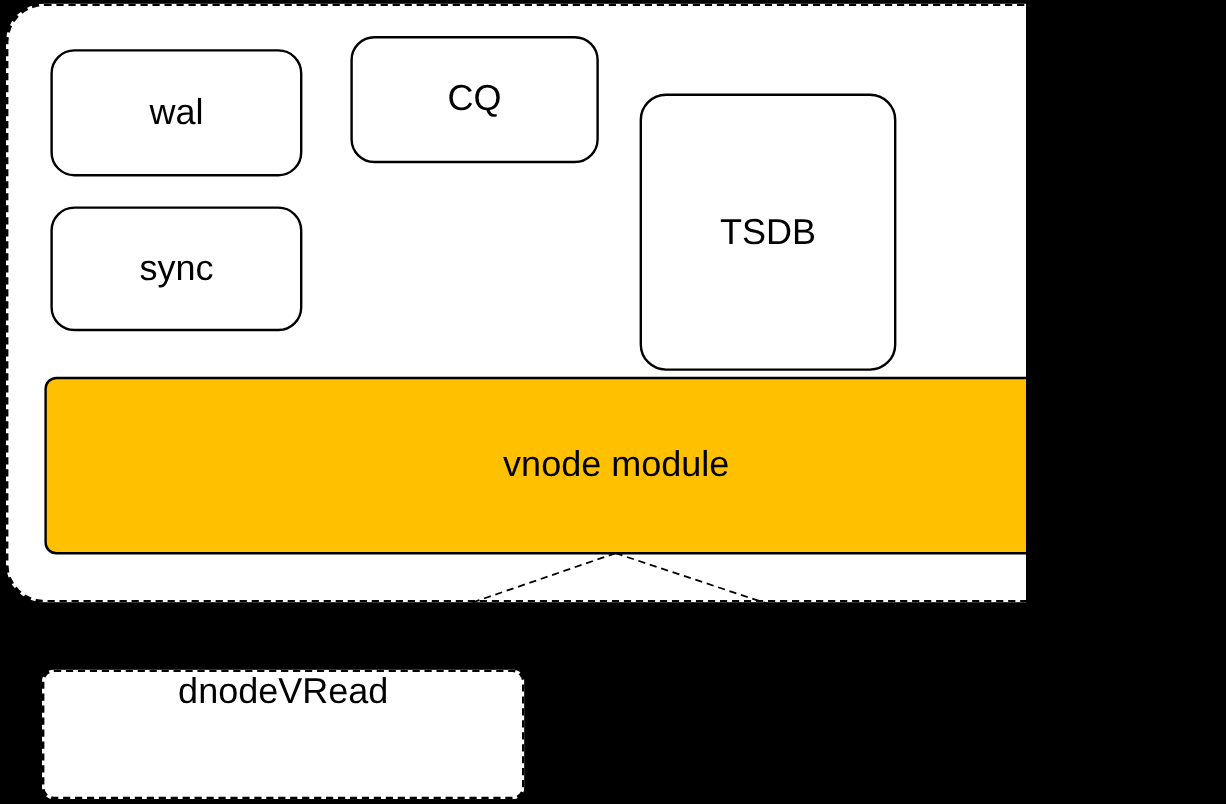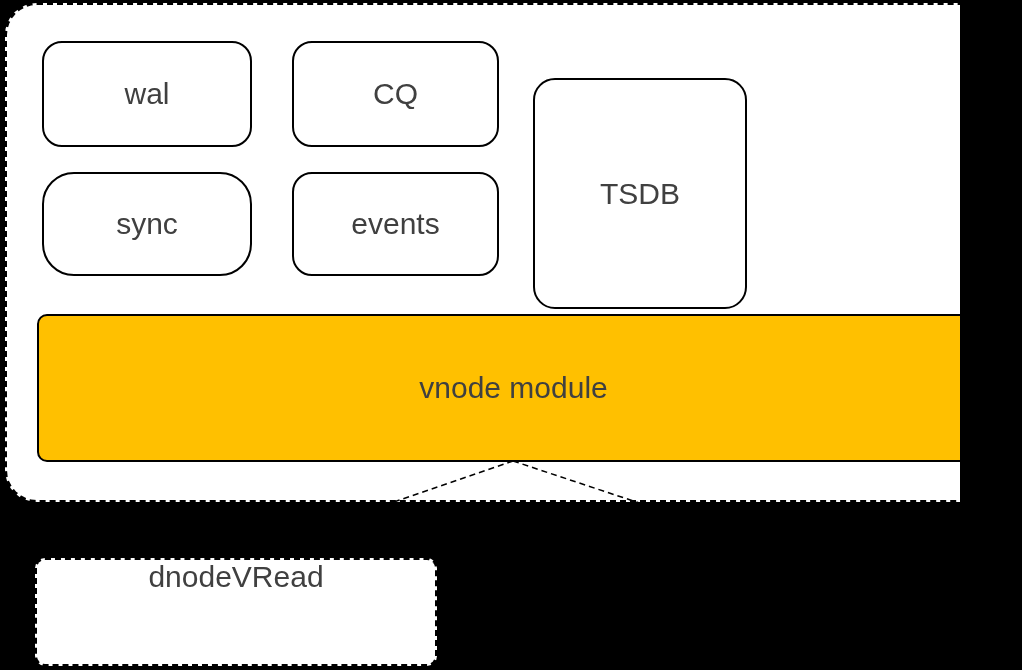--- a/index.html
+++ b/index.html
@@ -2,26 +2,26 @@
 <html><head>
 <meta charset="utf-8">
 <style>
   html, body {
     margin: 0;
     padding: 0;
     background: #000000;
   }
   .stage {
     position: relative;
-    width: 960px;
+    width: 855px;
     height: 670px;
     background: #000000;
     overflow: hidden;
     font-family: "Liberation Sans", "DejaVu Sans", sans-serif;
-    color: #404040;
+    color: #000000;
   }
   
   .group-container {
     position: absolute;
     left: 5px;
     top: 3px;
     width: 1013px;
     height: 499px;
     background: #ffffff;
     border: 2px dashed #000000;
@@ -34,22 +34,22 @@
     background: #ffffff;
     border: 2.25px solid #000000;
     box-sizing: border-box;
     display: flex;
     align-items: center;
     justify-content: center;
     font-size: 30px;
     z-index: 2;
   }
   .box-wal    { left: 42px;  top: 41px;  width: 210px; height: 106px; border-radius: 20px; }
-  .box-cq     { left: 292px; top: 41px;  width: 207px; height: 106px; border-radius: 20px; text-align: right; }
-  .box-sync   { left: 42px;  top: 172px; width: 210px; height: 104px; border-radius: 32px; }
+  .box-cq     { left: 292px; top: 30px;  width: 207px; height: 106px; border-radius: 20px; text-align: right; }
+  .box-sync   { left: 42px;  top: 172px; width: 210px; height: 104px; border-radius: 20px; }
   .box-events { left: 292px; top: 172px; width: 207px; height: 104px; border-radius: 20px; }
   .box-tsdb   { left: 533px; top: 42px;  width: 214px; height: 231px; border-radius: 22px; margin-top: 36px; }
   .box-query  { left: 776px; top: 42px;  width: 213px; height: 231px; border-radius: 22px; }
   .box-vnode {
     left: 37px;
     top: 314px;
     width: 953px;
     height: 148px;
     border-radius: 10px;
     background: #ffc000;
@@ -93,23 +93,20 @@
   </div>
 
   <div class="module-box box-cq">
     <span class="label">CQ</span>
   </div>
 
   <div class="module-box box-sync">
     <span class="label">sync</span>
   </div>
 
-  <div class="module-box box-events">
-    <span class="label">events</span>
-  </div>
 
   <div class="module-box box-tsdb">
     <span class="label">TSDB</span>
   </div>
 
 
   <div class="module-box box-vnode">
     <span class="label">vnode module</span>
   </div>
 

